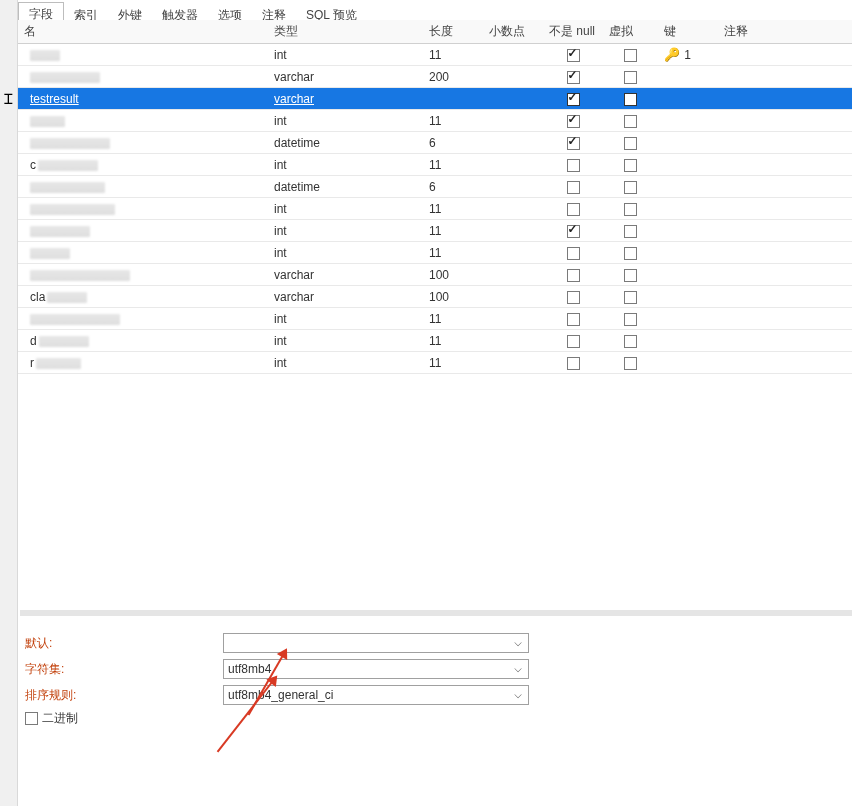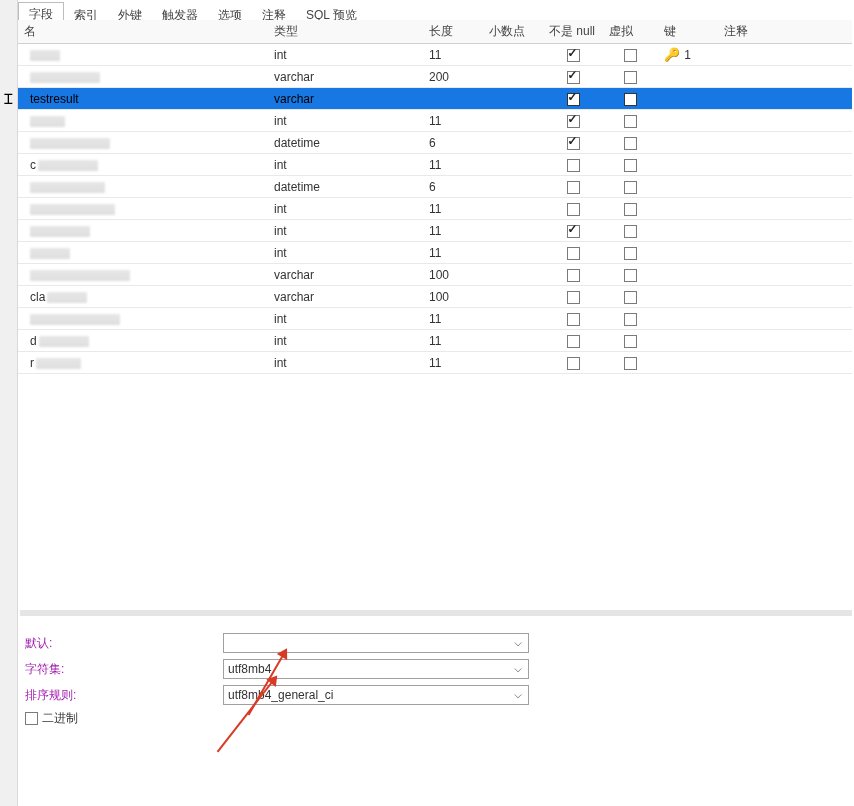--- a/index.html
+++ b/index.html
@@ -92,21 +92,22 @@
     background: linear-gradient(180deg,#e7e7e7,#dfdfdf);
     border-radius: 1px;
     filter: blur(1px);
     vertical-align: middle;
   }
   .name-cell { padding-left: 12px !important; }
 
   
   tr.selected td {
     background: #1777e3;
-    color: #000000;
+    color: #ffffff;
+    text-decoration: underline;
   }
 
   
   .chk {
     display: inline-block;
     width: 13px; height: 13px;
     border: 1px solid #7a7a7a;
     background: #fff;
     position: relative;
     vertical-align: middle;
@@ -154,21 +155,21 @@
     height: 190px;
     padding-top: 14px;
   }
   .prop-row {
     display: flex;
     align-items: center;
     height: 26px;
   }
   .prop-label {
     width: 198px;
-    color: #a21caf;
+    color: #c2410c;
   }
   .prop-input {
     width: 306px; height: 20px;
     border: 1px solid #a0a0a0;
     background: #fff;
     padding: 0 4px;
     font-size: 12px;
     font-family: inherit;
     position: relative;
   }

